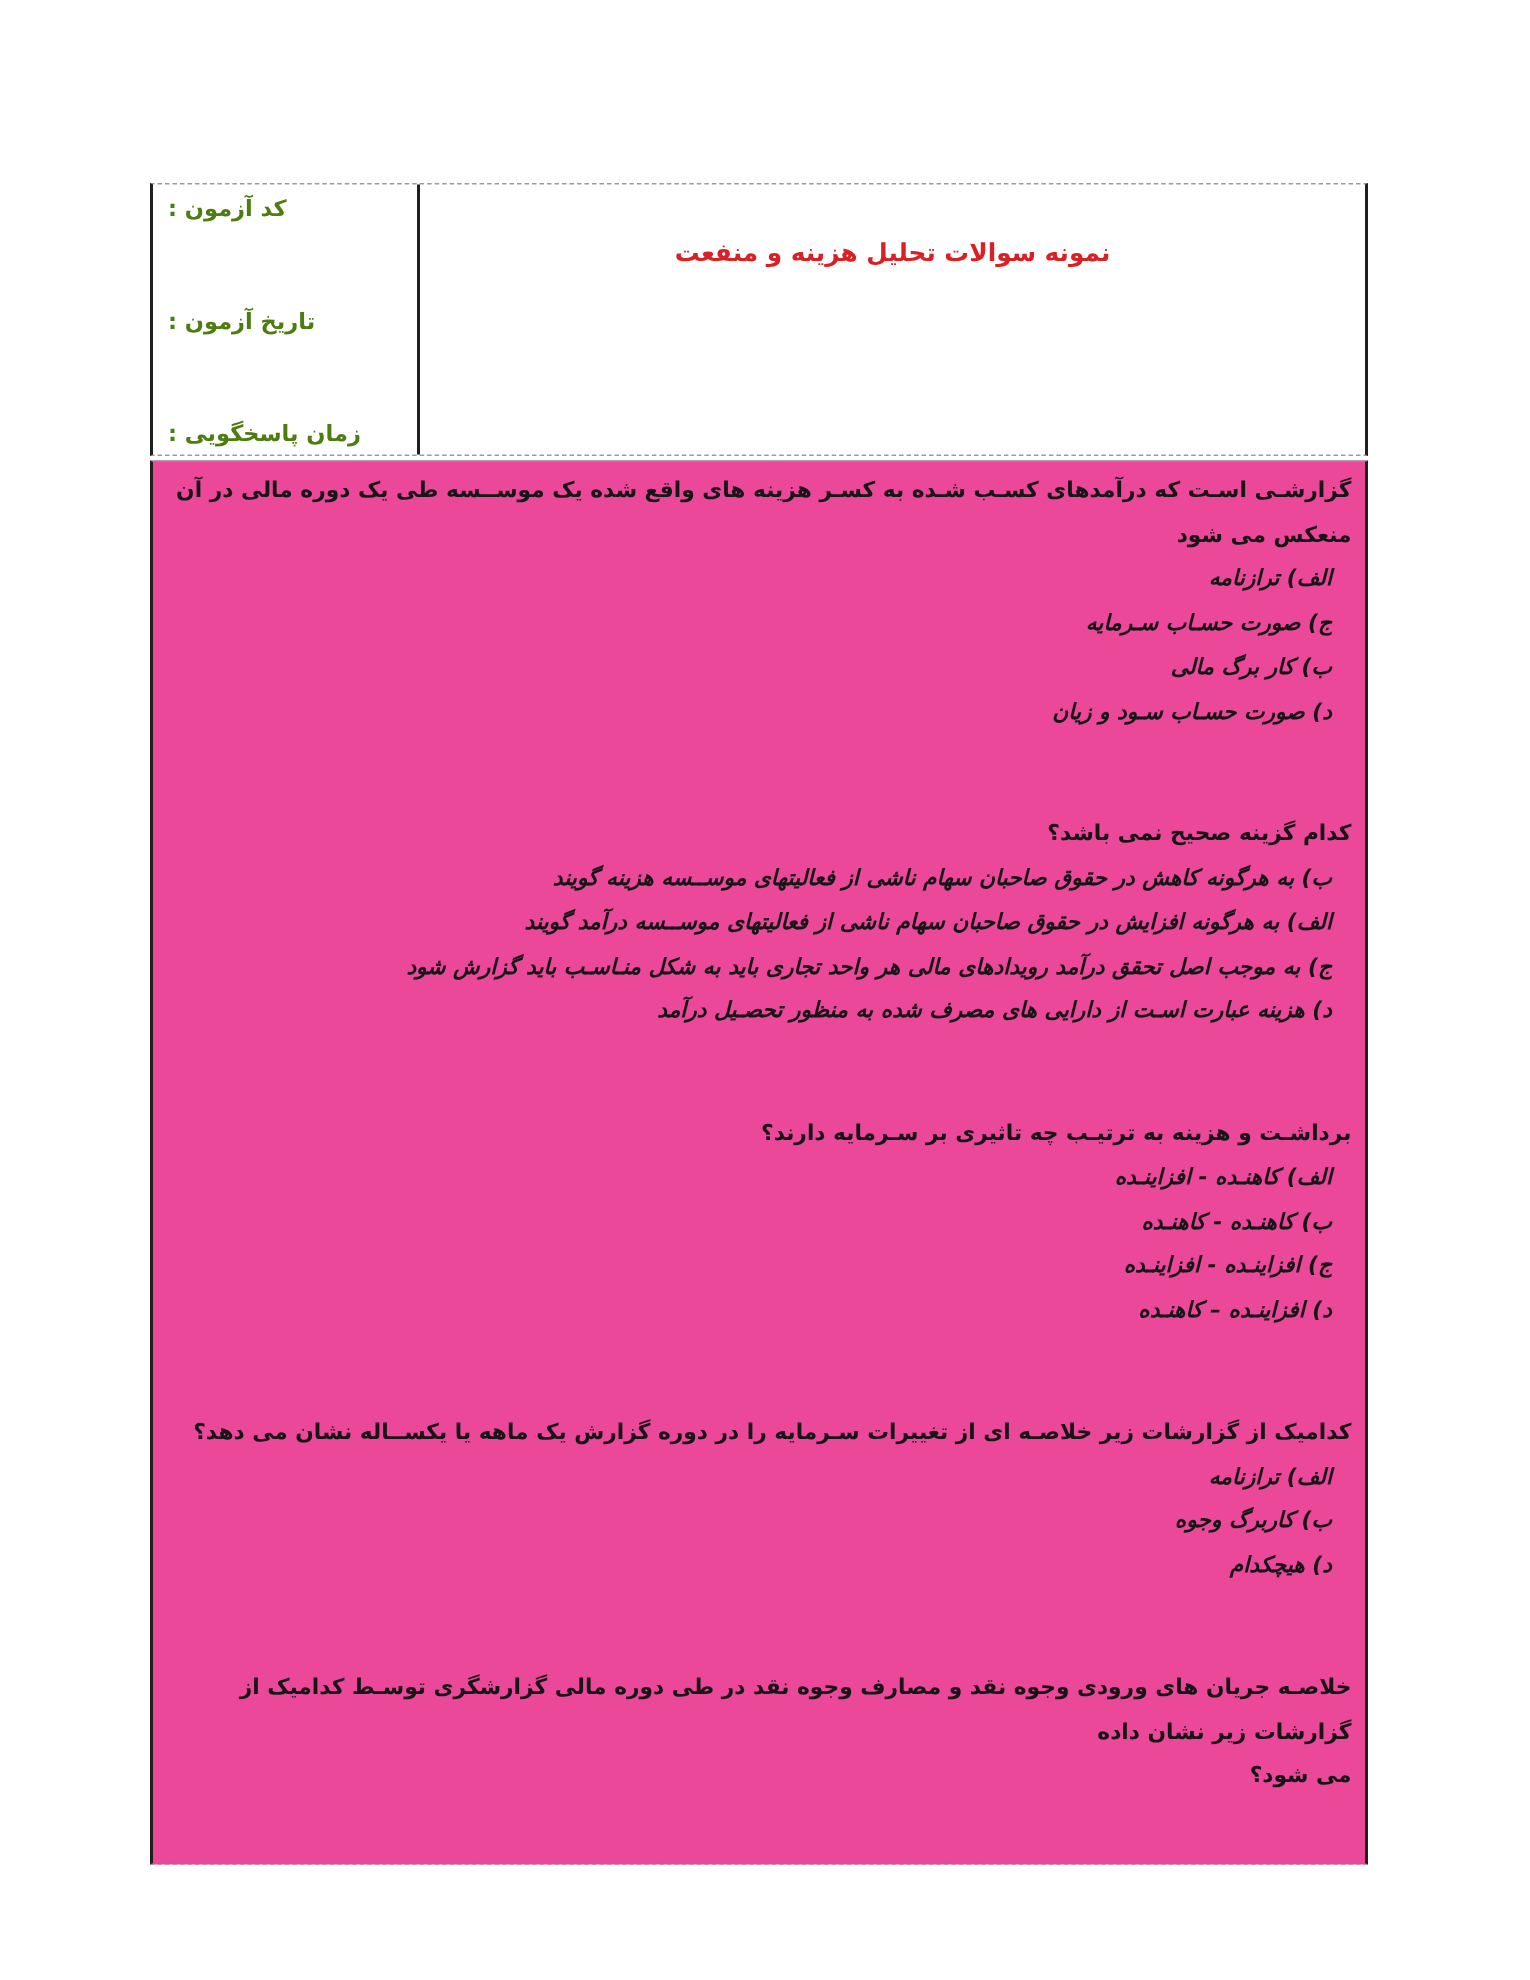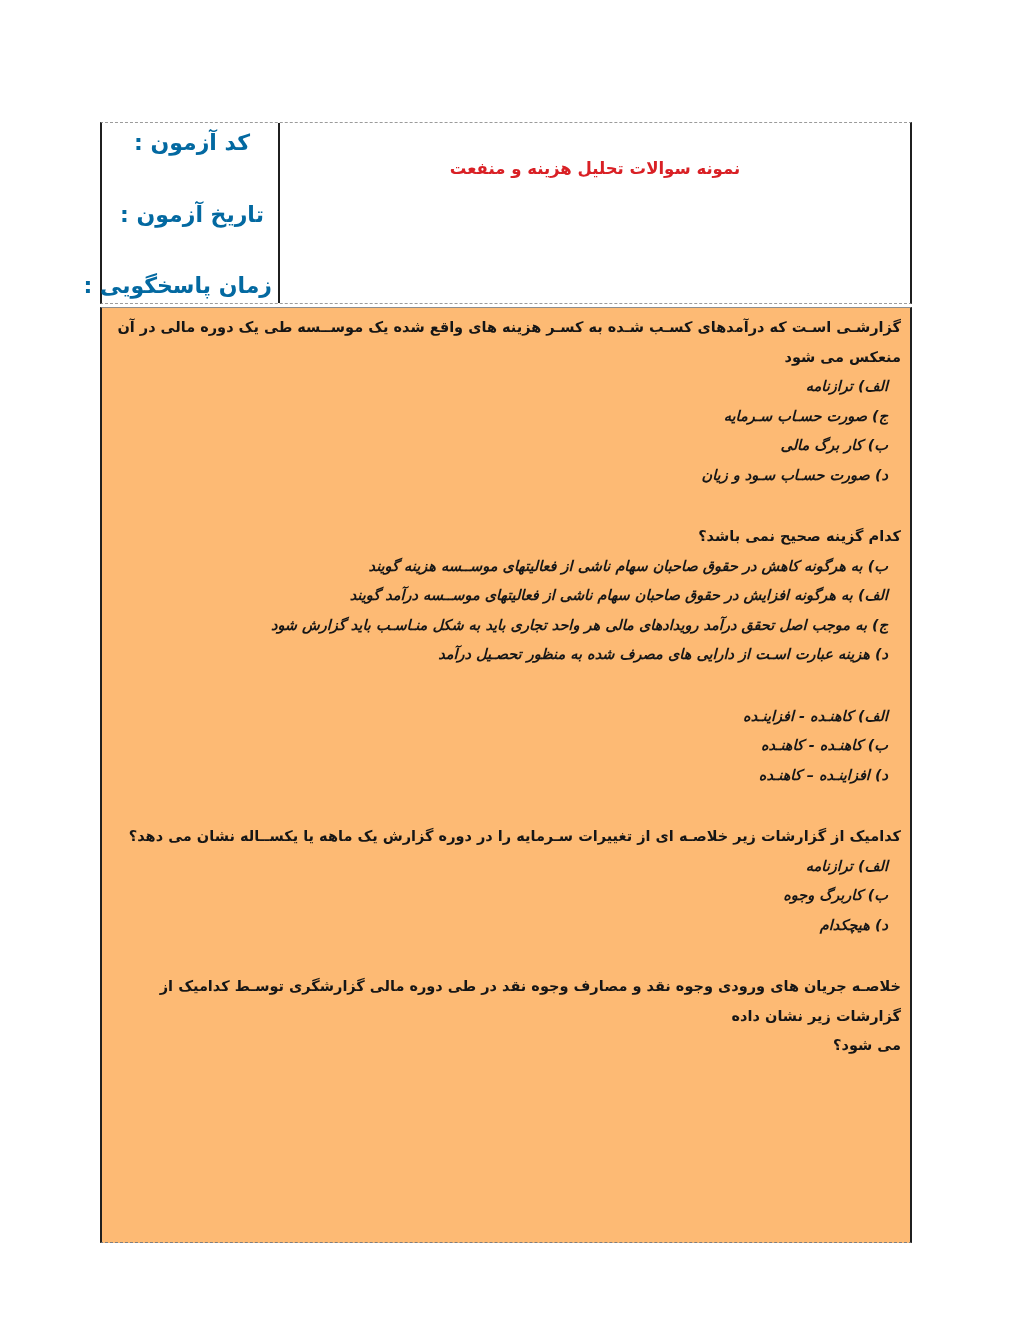--- a/index.html
+++ b/index.html
@@ -33,23 +33,23 @@
     width: 178px;
     border-right: 2px solid #1f1f1f;
     display: flex;
     flex-direction: column;
     justify-content: space-between;
     padding: 7px 6px 5px 10px;
     direction: rtl;
   }
   .meta-label {
     font-weight: 700;
-    font-size: 22px;
-    color: #0369a1;
-    text-align: center;
+    font-size: 15px;
+    color: #4d7c0f;
+    text-align: left;
     white-space: nowrap;
   }
   .hcell-title {
     position: absolute;
     left: 178px; right: 0; top: 0; bottom: 0;
     display: flex;
     justify-content: center;
     align-items: flex-start;
     padding-top: 36px;
     direction: rtl;
@@ -71,23 +71,23 @@
     border-left: 2px solid #1f1f1f;
     border-right: 2px solid #1f1f1f;
     border-top: 1px solid #8d8d8d;
     border-bottom: 1px dashed #7f7f7f;
     direction: rtl;
     padding: 5px 9px 0 14px;
     color: #161616;
     font-weight: 700;
     font-size: 14.5px;
     line-height: 29.5px;
-    background: #fdba74;
+    background: #ec4899;
   }
-  .question-block + .question-block { margin-top: 32px; }
+  .question-block + .question-block { margin-top: 52px; }
   .q-text { text-align: right; }
   .q-option { text-align: right; padding-right: 13px; font-style: italic; }
 </style>
 </head>
 <body>
 
 <div class="page">
 
   <div class="header-table">
     <div class="hcell-labels">
@@ -112,22 +112,24 @@
 
     <div class="question-block">
       <div class="q-text">کدام گزینه صحیح نمی باشد؟</div>
       <div class="q-option">ب) به هرگونه کاهش در حقوق صاحبان سهام ناشی از فعالیتهای موســسه هزینه گویند</div>
       <div class="q-option">الف) به هرگونه افزایش در حقوق صاحبان سهام ناشی از فعالیتهای موســسه درآمد گویند</div>
       <div class="q-option">ج) به موجب اصل تحقق درآمد رویدادهای مالی هر واحد تجاری باید به شکل منـاسـب باید گزارش شود</div>
       <div class="q-option">د) هزینه عبارت اسـت از دارایی های مصرف شده به منظور تحصـیل درآمد</div>
     </div>
 
     <div class="question-block">
+      <div class="q-text">برداشـت و هزینه به ترتیـب چه تاثیری بر سـرمایه دارند؟</div>
       <div class="q-option">الف) کاهنـده - افزاینـده</div>
       <div class="q-option">ب) کاهنـده - کاهنـده</div>
+      <div class="q-option">ج) افزاینـده - افزاینـده</div>
       <div class="q-option">د) افزاینـده – کاهنـده</div>
     </div>
 
     <div class="question-block">
       <div class="q-text">کدامیک از گزارشات زیر خلاصـه ای از تغییرات سـرمایه را در دوره گزارش یک ماهه یا یکســاله نشان می دهد؟</div>
       <div class="q-option">الف) ترازنامه</div>
       <div class="q-option">ب) کاربرگ وجوه</div>
       <div class="q-option">د) هیچکدام</div>
     </div>
 

